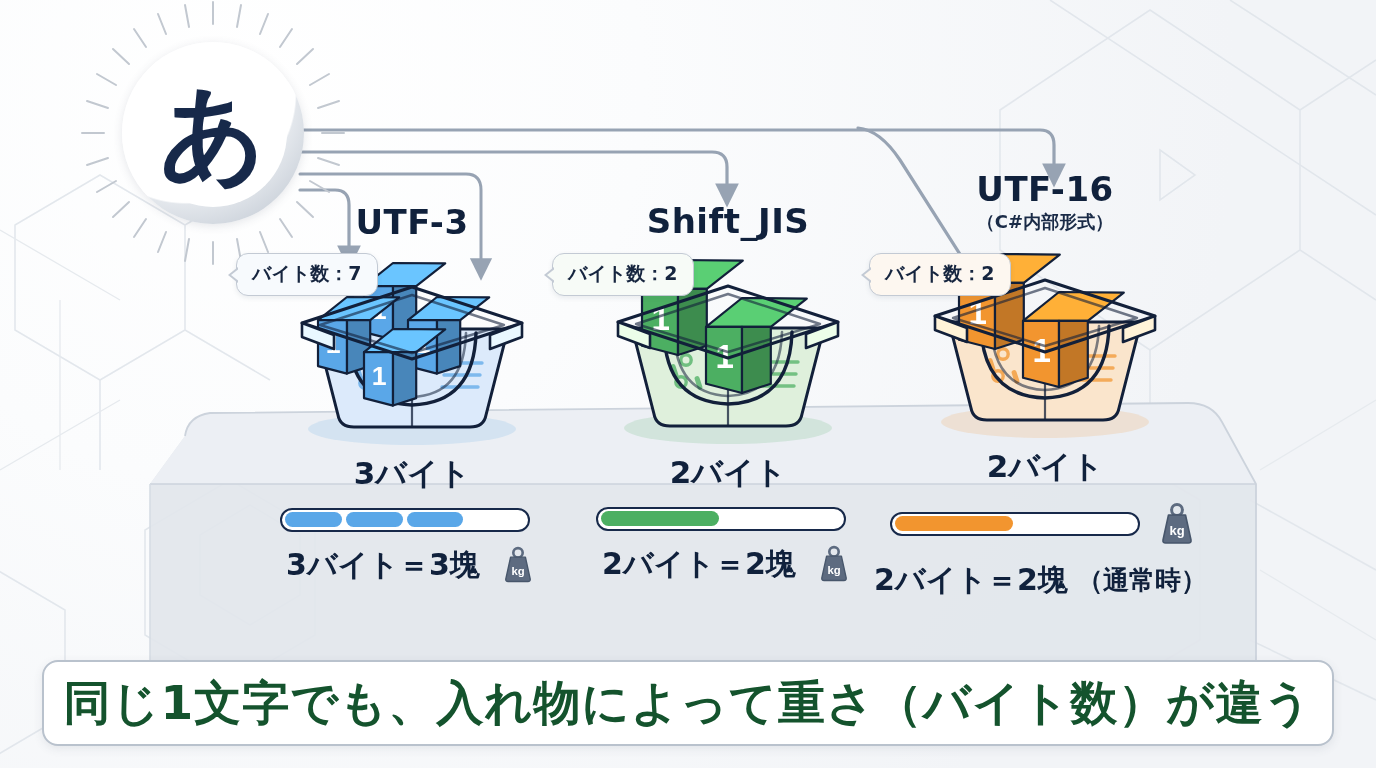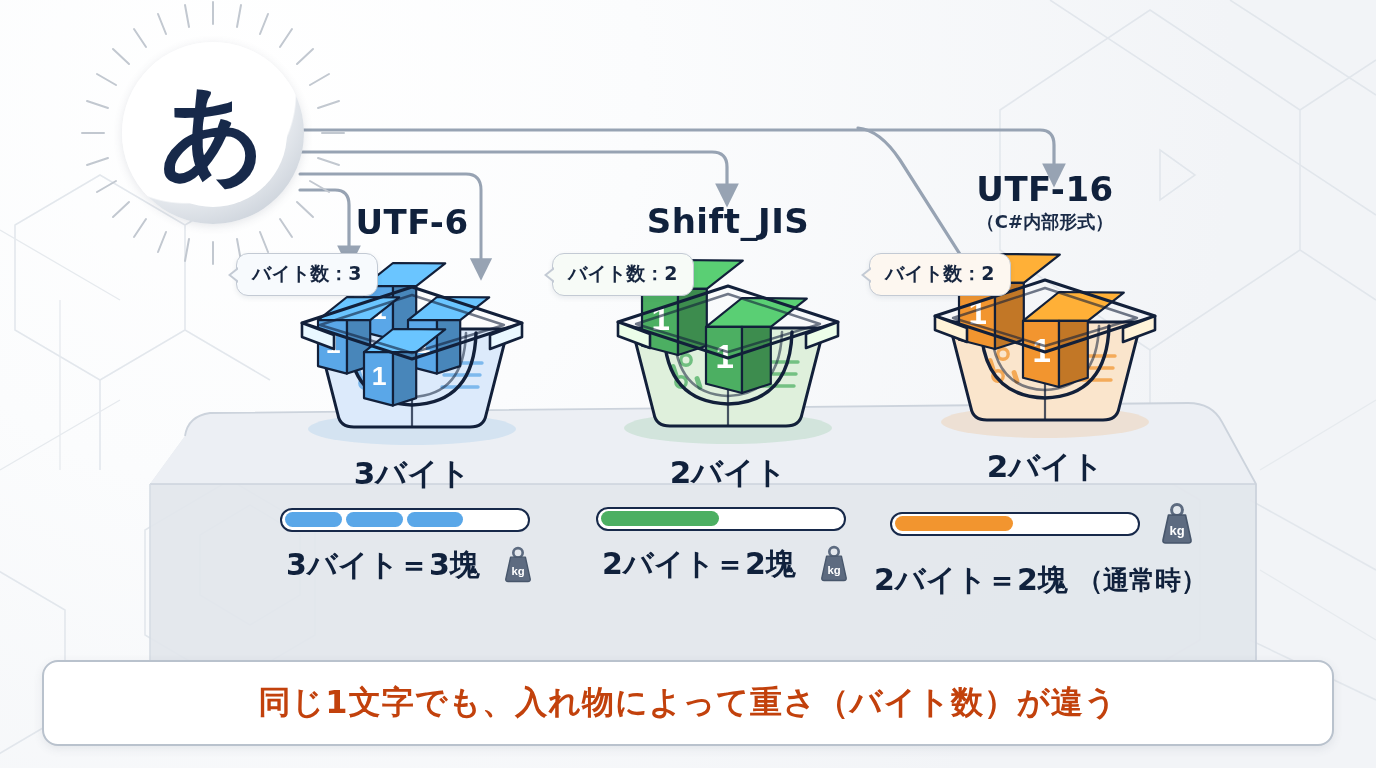--- a/index.html
+++ b/index.html
@@ -134,21 +134,21 @@
   #banner {
     position: absolute; left: 42px; top: 660px;
     width: 1292px; height: 86px; z-index: 6;
     background: #ffffff;
     border: 2.4px solid #b9c2cd;
     border-radius: 16px;
     display: flex; align-items: center; justify-content: center;
     box-shadow: 0 3px 10px rgba(64,78,99,.10);
   }
   #banner-text {
-    font-size: 32px; font-weight: 700; color: #c2410c;
+    font-size: 47px; font-weight: 700; color: #14532d;
     letter-spacing: 1px;
     font-family: "DejaVu Sans", sans-serif;
   }
 </style>
 </head>
 <body>
 
 <div id="stage">
 
   <svg id="bg-pattern" width="1376" height="768" viewBox="0 0 1376 768">
@@ -235,21 +235,21 @@
       </g>
     </svg>
     <div class="source-ring"></div>
     <div class="source-inner">
       <span class="source-glyph">あ</span>
     </div>
   </div>
 
 
   <div class="col" id="col-0">
-    <div class="col-title">UTF-6</div>
+    <div class="col-title">UTF-3</div>
     <div class="col-subtitle"></div>
     <div class="basket-wrap">
         <svg width="280" height="200" viewBox="0 0 280 200">
     <ellipse cx="140" cy="172" rx="104" ry="16" fill="#5aa7e8" opacity=".16"></ellipse>
 
     <path d="M44 72 L236 72 L214 158 Q212 170 198 170 L82 170 Q68 170 66 158 Z" fill="#dceafb" stroke="#12203a" stroke-width="3" stroke-linejoin="round"></path>
     <path d="M140 86 L140 170" stroke="#12203a" stroke-width="2.2" opacity=".75"></path>
 
     <g fill="#5aa7e8" opacity=".75">
       <rect x="84" y="108" width="5" height="14" rx="2.5" transform="rotate(-18 86 115)"></rect>
@@ -443,21 +443,21 @@
     <text x="23" y="34" text-anchor="middle" fill="#ffffff" font-family="Liberation Sans, sans-serif" font-size="13" font-weight="700">kg</text>
   </svg></span>
     </div>
     <div class="equation">
       <span>2バイト＝2塊</span>
       <span class="suffix">（通常時）</span>
       <span></span>
     </div>
   </div>
 
-  <div class="badge" id="badge-0">バイト数：3</div>
+  <div class="badge" id="badge-0">バイト数：7</div>
   <div class="badge" id="badge-1">バイト数：2</div>
   <div class="badge" id="badge-2">バイト数：2</div>
 
   <div id="banner">
     <span id="banner-text">同じ1文字でも、入れ物によって重さ（バイト数）が違う</span>
   </div>
 
 </div>
 
 </body></html>

